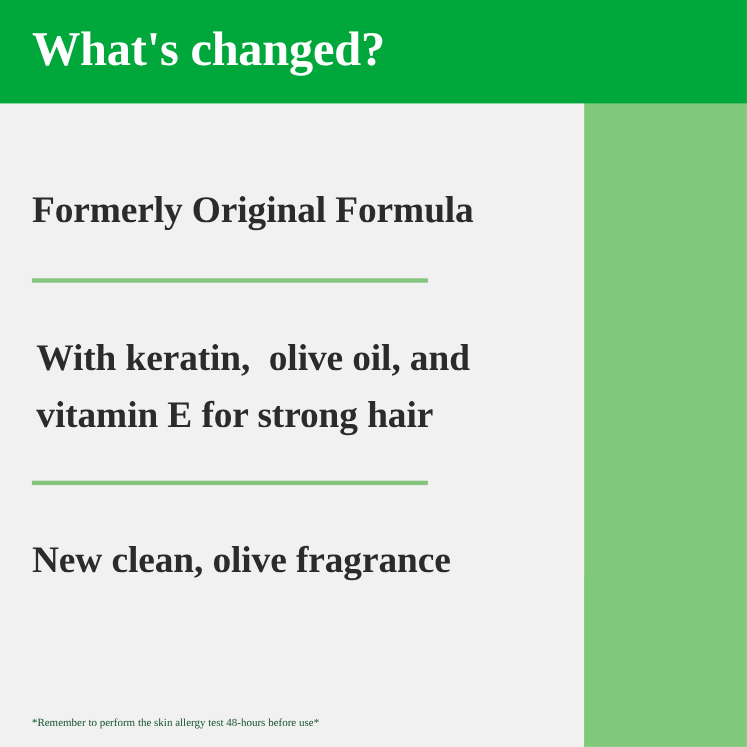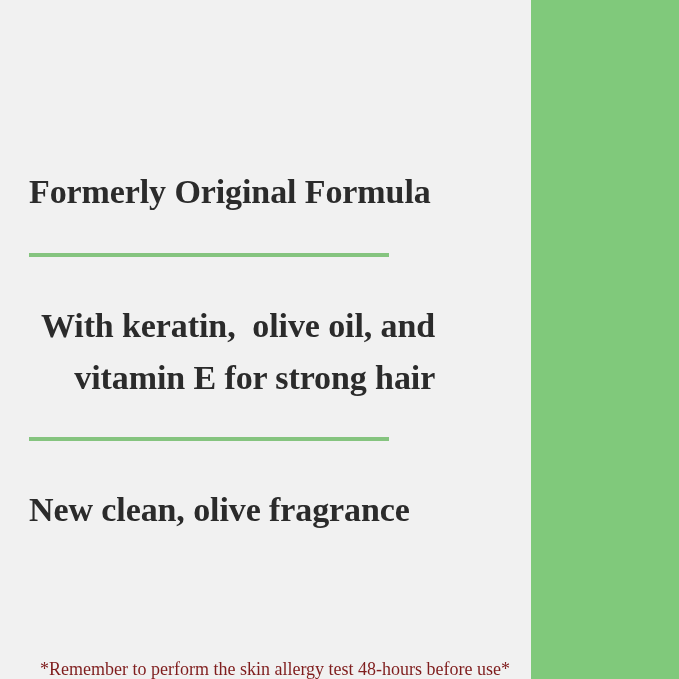--- a/index.html
+++ b/index.html
@@ -59,21 +59,20 @@
 
   
   .content {
     position: absolute;
     left: 0;
     top: 94px;
     width: 531px;
     height: 427px;
     background: #f1f1f1;
     z-index: 1;
-    text-align: right;
   }
 
   .claims {
     position: absolute;
     left: 29px;
     top: 0;
     width: 470px;
   }
 
   .claim-text {
@@ -81,55 +80,58 @@
     font-family: "Liberation Serif", "DejaVu Serif", serif;
     font-weight: bold;
     font-size: 34px;
     line-height: 52px;
     color: #2b2b2b;
     letter-spacing: -0.1px;
     white-space: pre-wrap;
   }
 
   .claim-1 { position: absolute; left: 0; top: 72px; }
-  .claim-2 { position: absolute; left: 12px; top: 206px; }
+  .claim-2 { position: absolute; left: 4px; top: 206px; }
   .claim-3 { position: absolute; left: 0; top: 390px; }
 
   .divider {
     position: absolute;
     left: 0;
     width: 360px;
     height: 4px;
     background: #85c47f;
     border: 0;
     margin: 0;
   }
   .divider-1 { top: 159px; }
   .divider-2 { top: 343px; }
 
   .footnote {
     position: absolute;
     left: 29px;
     top: 556px;
-    margin: 11px;
+    margin: 0;
     font-family: "Liberation Serif", "DejaVu Serif", serif;
     font-weight: normal;
-    font-size: 18px;
+    font-size: 10px;
     line-height: 16px;
-    color: #7f1d1d;
+    color: #14532d;
     white-space: nowrap;
   }
 </style>
 </head>
 <body>
 
 <div class="infographic">
 
   <div class="side-panel"></div>
 
+  <div class="header-band">
+    <h1 class="header-title">What's changed?</h1>
+  </div>
 
   <div class="content">
 
     <div class="claims">
 
       <p class="claim-text claim-1">Formerly Original Formula</p>
 
       <hr class="divider divider-1">
 
       <p class="claim-text claim-2">With keratin,  olive oil, and

